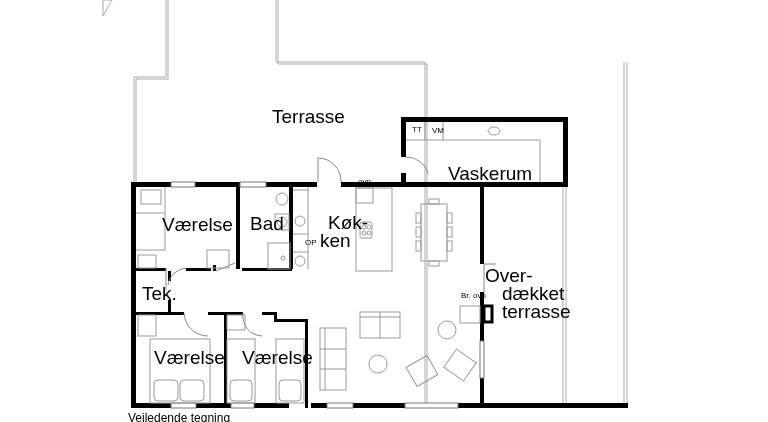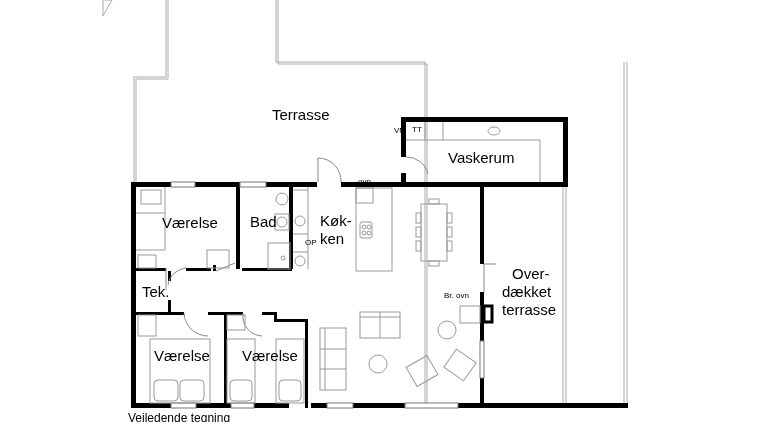--- a/index.html
+++ b/index.html
@@ -1,19 +1,19 @@
 <!DOCTYPE html>
 <html><head>
 <meta charset="utf-8">
 <style>
 html,body{margin:0;padding:0;background:#fff;}
 #plan{position:relative;width:768px;height:422px;overflow:hidden;background:#fff;font-family:"Liberation Sans",sans-serif;color:#000;}
 svg{position:absolute;left:0;top:0;}
 .lbl{position:absolute;white-space:nowrap;line-height:1.1;}
-.big{font-size:15px;}
+.big{font-size:19px;}
 .sm{font-size:8px;}
 .xs{font-size:12px;}
 </style>
 </head>
 <body>
 
 <div id="plan">
 <svg width="768" height="422" viewBox="0 0 768 422">
 
   <g fill="none" stroke="#aaa" stroke-width="1">
@@ -175,30 +175,30 @@
     <rect x="180" y="380" width="24" height="21" rx="4"></rect>
     <rect x="227" y="315" width="18" height="15"></rect>
     <rect x="227" y="339" width="28" height="64"></rect>
     <rect x="230" y="380" width="22" height="21" rx="4"></rect>
     <rect x="276" y="339" width="28" height="64"></rect>
     <rect x="279" y="380" width="22" height="21" rx="4"></rect>
   </g>
 </svg>
 
 <div class="lbl big" style="left:272px;top:107px">Terrasse</div>
-<div class="lbl big" style="left:448px;top:150px">Vaskerum</div>
-<div class="lbl sm" style="left:394px;top:127px">VM</div>
+<div class="lbl big" style="left:448px;top:164px">Vaskerum</div>
+<div class="lbl sm" style="left:432px;top:127px">VM</div>
 <div class="lbl sm" style="left:412px;top:126px">TT</div>
 <div class="lbl big" style="left:162px;top:215px">Værelse</div>
 <div class="lbl big" style="left:250px;top:214px">Bad</div>
-<div class="lbl big" style="left:320px;top:213px">Køk-</div>
+<div class="lbl big" style="left:328px;top:213px">Køk-</div>
 <div class="lbl big" style="left:320px;top:231px">ken</div>
 <div class="lbl sm" style="left:358px;top:178px">ovn</div>
 <div class="lbl sm" style="left:305px;top:239px">OP</div>
 <div class="lbl big" style="left:142px;top:284px">Tek.</div>
 <div class="lbl big" style="left:154px;top:348px">Værelse</div>
 <div class="lbl big" style="left:242px;top:348px">Værelse</div>
-<div class="lbl sm" style="left:444px;top:292px">Br. ovn</div>
-<div class="lbl big" style="left:512px;top:266px">Over-</div>
+<div class="lbl sm" style="left:461px;top:292px">Br. ovn</div>
+<div class="lbl big" style="left:485px;top:266px">Over-</div>
 <div class="lbl big" style="left:502px;top:284px">dækket</div>
 <div class="lbl big" style="left:502px;top:302px">terrasse</div>
 <div class="lbl xs" style="left:128px;top:412px">Vejledende tegning</div>
 </div>
 
 </body></html>

